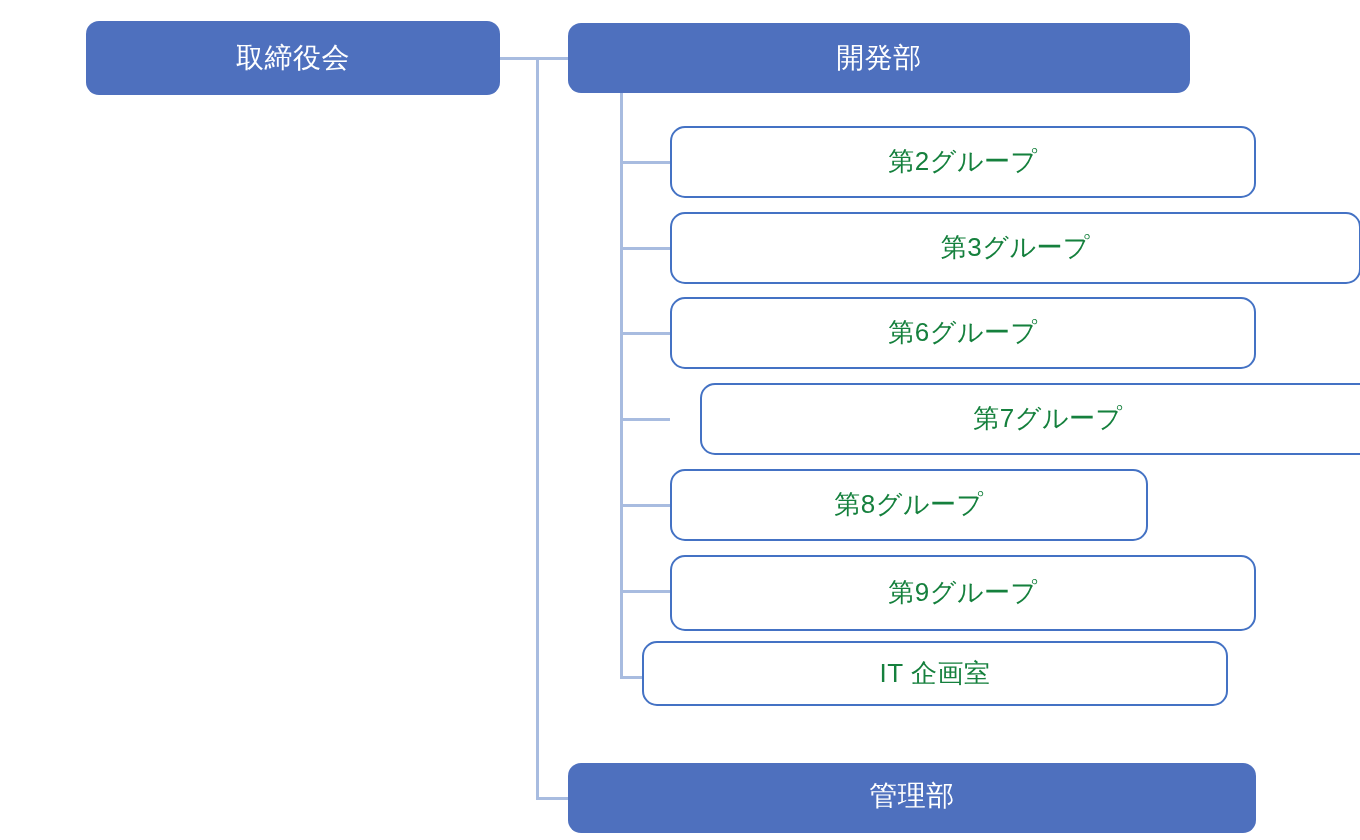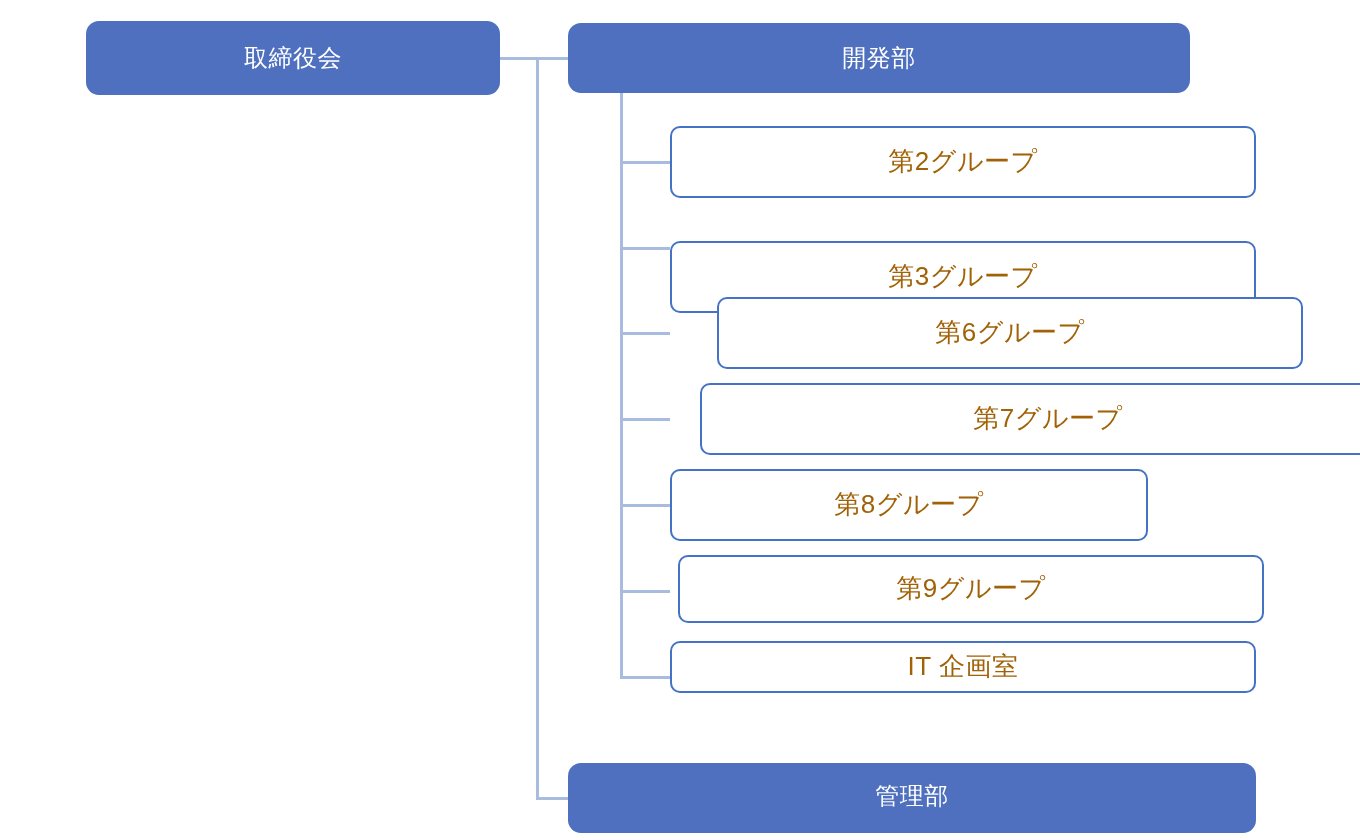--- a/index.html
+++ b/index.html
@@ -27,29 +27,29 @@
     align-items: center;
     justify-content: center;
     text-align: center;
     line-height: 1.2;
   }
 
   .node.filled {
     background: #4e70be;
     color: #ffffff;
     border-radius: 13px;
-    font-size: 24px;
+    font-size: 28px;
     letter-spacing: 0.5px;
   }
 
   .node.outlined {
     background: #ffffff;
-    color: #a16207;
+    color: #15803d;
     border: 2px solid #4472c4;
-    border-radius: 10px;
+    border-radius: 15px;
     font-size: 26px;
     letter-spacing: 0.5px;
     justify-content: center;
   }
 
   .node-label {
     display: block;
     white-space: pre;
   }
 
@@ -86,32 +86,32 @@
       </div>
       <div class="node filled" style="left: 568px; top: 23px; width: 622px; height: 70px;">
         <span class="node-label">開発部</span>
       </div>
       <div class="node filled" style="left: 568px; top: 763px; width: 688px; height: 70px; font-family: Liberation Mono, monospace;">
         <span class="node-label">管理部</span>
       </div>
       <div class="node outlined" style="left: 670px; top: 126px; width: 586px; height: 72px;">
         <span class="node-label">第2グループ</span>
       </div>
-      <div class="node outlined" style="left: 670px; top: 212px; width: 586px; height: 72px; margin-top: 29px;">
+      <div class="node outlined" style="left: 670px; top: 212px; width: 691px; height: 72px;">
         <span class="node-label">第3グループ</span>
       </div>
-      <div class="node outlined" style="left: 670px; top: 297px; width: 586px; height: 72px; margin-left: 47px;">
+      <div class="node outlined" style="left: 670px; top: 297px; width: 586px; height: 72px;">
         <span class="node-label">第6グループ</span>
       </div>
       <div class="node outlined" style="left: 700px; top: 383px; width: 696px; height: 72px;">
         <span class="node-label">第7グループ</span>
       </div>
       <div class="node outlined" style="left: 670px; top: 469px; width: 478px; height: 72px;">
         <span class="node-label">第8グループ</span>
       </div>
-      <div class="node outlined" style="left: 670px; top: 555px; width: 586px; height: 68px; margin-left: 8px;">
+      <div class="node outlined" style="left: 670px; top: 555px; width: 586px; height: 76px;">
         <span class="node-label">第9グループ</span>
       </div>
-      <div class="node outlined" style="left: 670px; top: 641px; width: 586px; height: 52px;">
+      <div class="node outlined" style="left: 642px; top: 641px; width: 586px; height: 65px;">
         <span class="node-label">IT 企画室</span>
       </div>
     </div>
 </div>
 
 </body></html>

